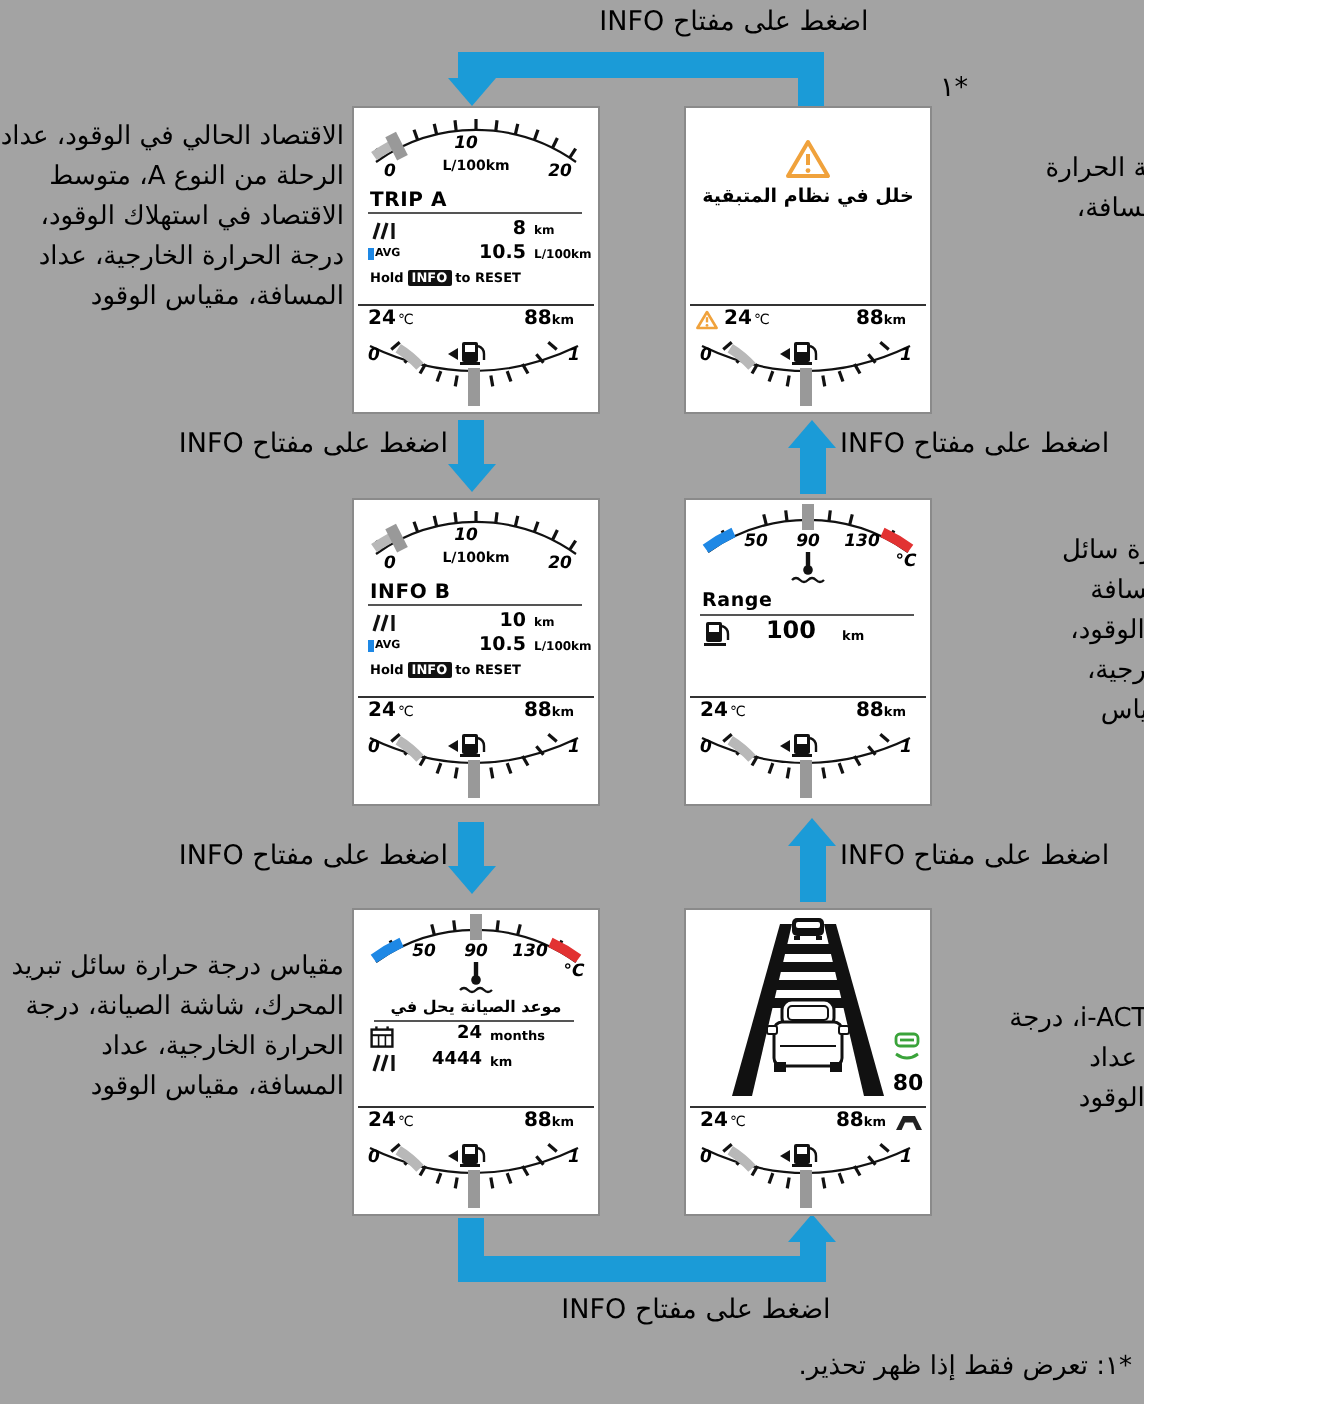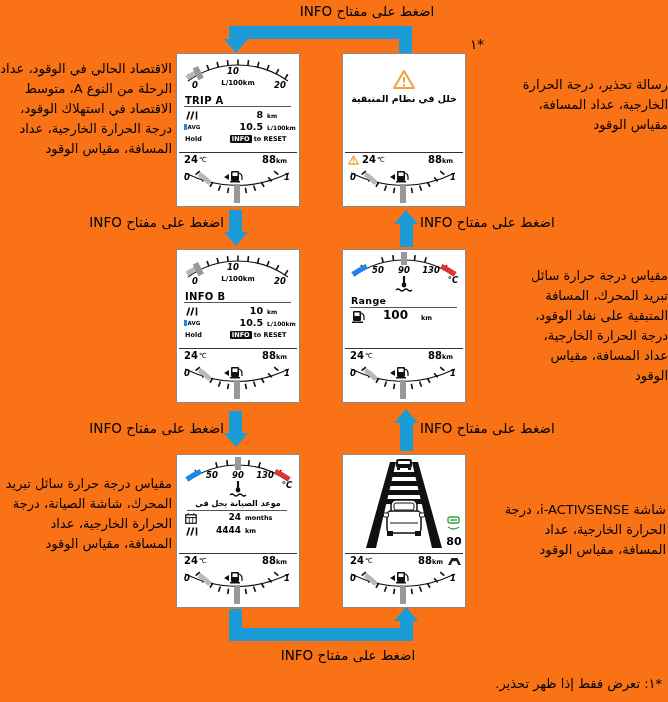--- a/index.html
+++ b/index.html
@@ -1,16 +1,16 @@
 <!DOCTYPE html>
 <html><head>
 <meta charset="utf-8">
 <style>
   html,body{margin:0;padding:0;background:#fff;}
-  .canvas{position:relative;width:668px;height:702px;background:#f97316;overflow:hidden;
+  .canvas{position:relative;width:572px;height:702px;background:#a3a3a3;overflow:hidden;
           font-family:"DejaVu Sans",sans-serif;color:#000;}
   .abs{position:absolute;}
   .shaft-v{position:absolute;width:13px;background:#1b9bd7;}
   .bar-h{position:absolute;height:13px;background:#1b9bd7;}
   .tri-down{position:absolute;width:0;height:0;border-left:12px solid transparent;
             border-right:12px solid transparent;border-top:14px solid #1b9bd7;}
   .tri-up{position:absolute;width:0;height:0;border-left:12px solid transparent;
           border-right:12px solid transparent;border-bottom:14px solid #1b9bd7;}
   
   .plabel{position:absolute;direction:rtl;font-size:13.5px;white-space:nowrap;}
@@ -20,21 +20,21 @@
   .star{position:absolute;direction:rtl;font-size:13.5px;}
   
   .screen{position:absolute;width:122px;height:152px;background:#fff;border:1px solid #8a8a8a;}
   .scr-title{position:absolute;font-size:10px;font-weight:bold;letter-spacing:.3px;}
   .rule{position:absolute;height:1px;background:#555;}
   .rule2{position:absolute;height:1px;background:#333;left:2px;width:118px;top:98px;}
   .row-val{position:absolute;text-align:right;font-weight:bold;}
   .row-unit{position:absolute;font-weight:bold;}
   .hold-row{position:absolute;left:8px;top:81px;display:flex;align-items:center;gap:2px;
             font-size:6.5px;font-weight:bold;white-space:nowrap;}
-  .infob{background:#111;color:#fff;font-size:6.5px;font-weight:bold;padding:0 2px;border-radius:1px;margin-left:26px;}
+  .infob{background:#111;color:#fff;font-size:6.5px;font-weight:bold;padding:0 2px;border-radius:1px;}
   .avgb{position:absolute;left:7px;top:70px;display:flex;align-items:center;gap:1px;
         font-size:5.5px;font-weight:bold;}
   .avgbar{display:inline-block;width:2.5px;height:6px;background:#1e88e5;}
   .temp-row{position:absolute;left:0;right:0;top:100px;height:13px;}
   .t-val{position:absolute;font-size:10px;font-weight:bold;}
   .t-unit{position:absolute;font-size:7px;}
   .odo{position:absolute;right:12px;top:0;display:flex;align-items:baseline;}
   .o-val{font-size:10px;font-weight:bold;}
   .o-unit{font-size:6.5px;font-weight:bold;}
   .fuel-svg{position:absolute;left:0;bottom:0;width:120px;height:36px;}

